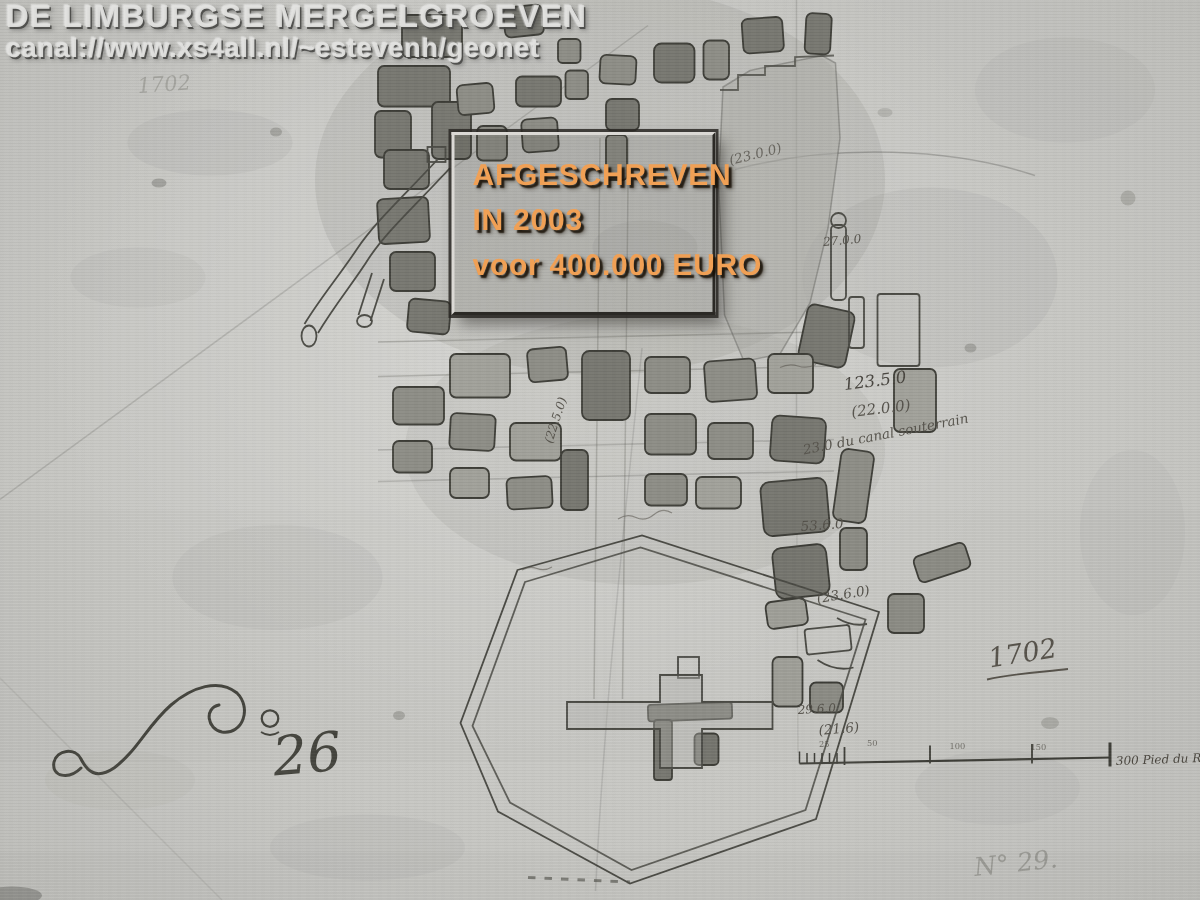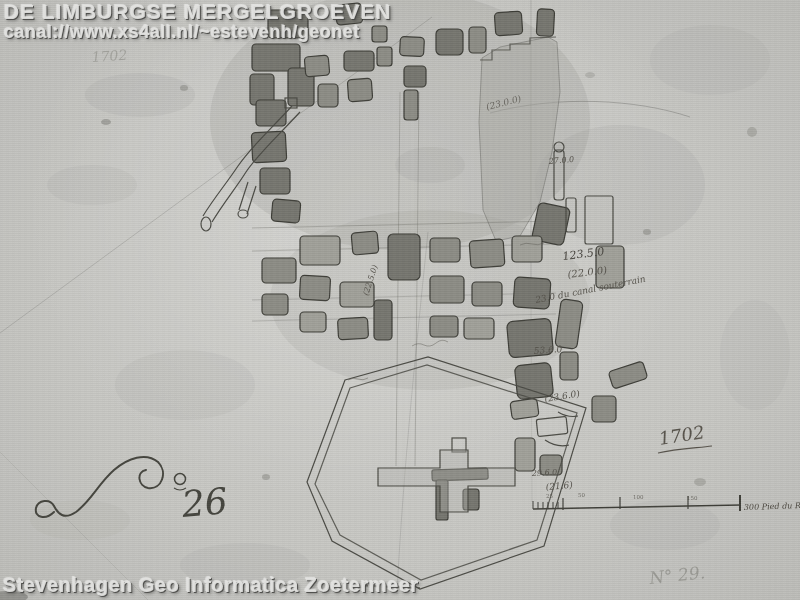--- a/index.html
+++ b/index.html
@@ -226,15 +226,19 @@
       <text x="183" y="517" class="hand" font-size="36" fill="#45453e" transform="rotate(-5 183 517)">26</text>
     </g>
 
     <text x="650" y="584" class="hand" font-size="17" fill="#7b7b75" opacity="0.55" transform="rotate(-6 650 584)">N° 29.</text>
   </svg>
 
   <div class="texture"></div>
 
   <div class="embossed title-line">DE LIMBURGSE MERGELGROEVEN</div>
   <div class="embossed url-line">canal://www.xs4all.nl/~estevenh/geonet</div>
-  <div class="embossed credit-line">Stevenhagen Geo Informatica Zoetermeer</div>
-
+
+  <div class="stamp-box">
+    <div class="stamp-line">AFGESCHREVEN</div>
+    <div class="stamp-line">IN 2003</div>
+    <div class="stamp-line">voor 400.000 EURO</div>
+  </div>
 </div>
 
 </body></html>

